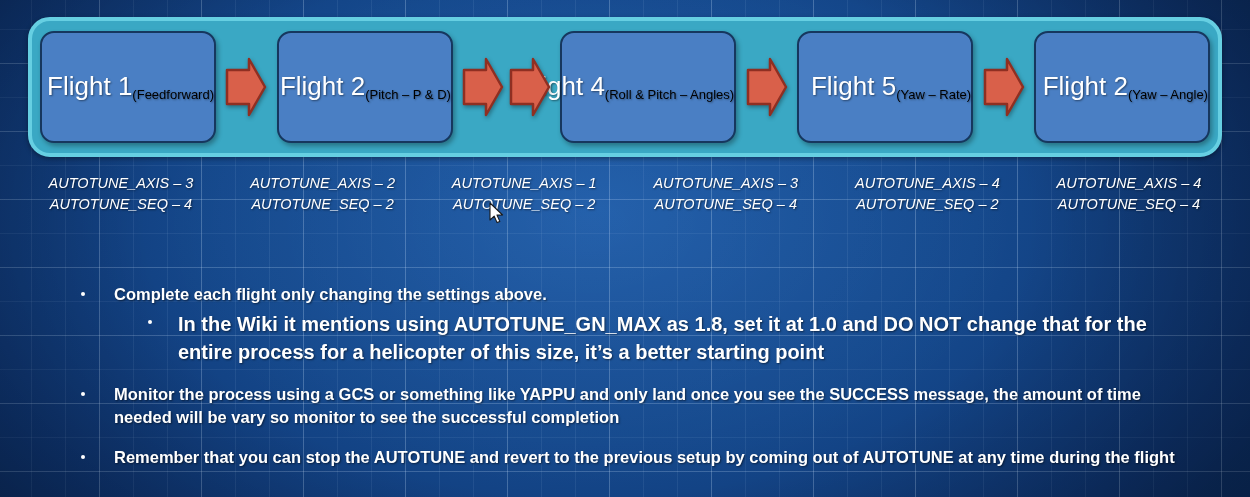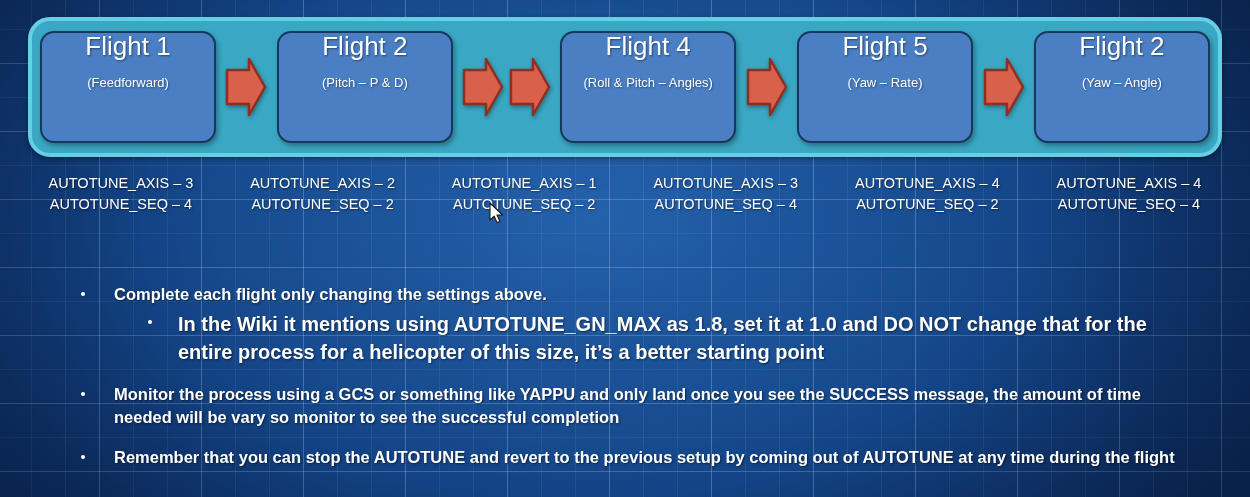--- a/index.html
+++ b/index.html
@@ -63,35 +63,35 @@
   .flight-box {
     position: relative;
     flex: 0 0 auto;
     width: 176px;
     height: 112px;
     box-sizing: border-box;
     background: #4a7fc4;
     border: 2.5px solid #16375e;
     border-radius: 14px;
     display: flex;
-    flex-direction: column;
+    flex-direction: row;
     align-items: center;
-    justify-content: flex-start;
+    justify-content: flex-end;
     box-shadow: 2px 3px 5px rgba(0,0,0,0.32);
   }
   .flight-title {
     color: #ffffff;
     font-size: 26px;
     font-weight: 400;
     line-height: 1.05;
     text-shadow: 1px 1px 2px rgba(0,0,0,0.45);
     white-space: nowrap;
   }
   .flight-sub {
-    color: #ffffff;
+    color: #000000;
     font-size: 13px;
     font-weight: 400;
     margin-top: 15px;
     text-shadow: 1px 1px 2px rgba(0,0,0,0.40);
     white-space: nowrap;
   }
   .arrow {
     flex: 0 0 auto;
     width: 42px;
     height: 62px;
@@ -113,20 +113,21 @@
   }
   .param-col {
     flex: 0 0 auto;
     width: 186px;
     text-align: center;
     color: #ffffff;
     font-size: 14.5px;
     line-height: 1.42;
     text-shadow: 1px 1px 2px rgba(0,0,0,0.5);
     white-space: nowrap;
+    font-style: italic;
   }
 
   
   #bullets {
     position: absolute;
     left: 72px;
     top: 283px;
     width: 1120px;
     color: #ffffff;
     font-weight: bold;

